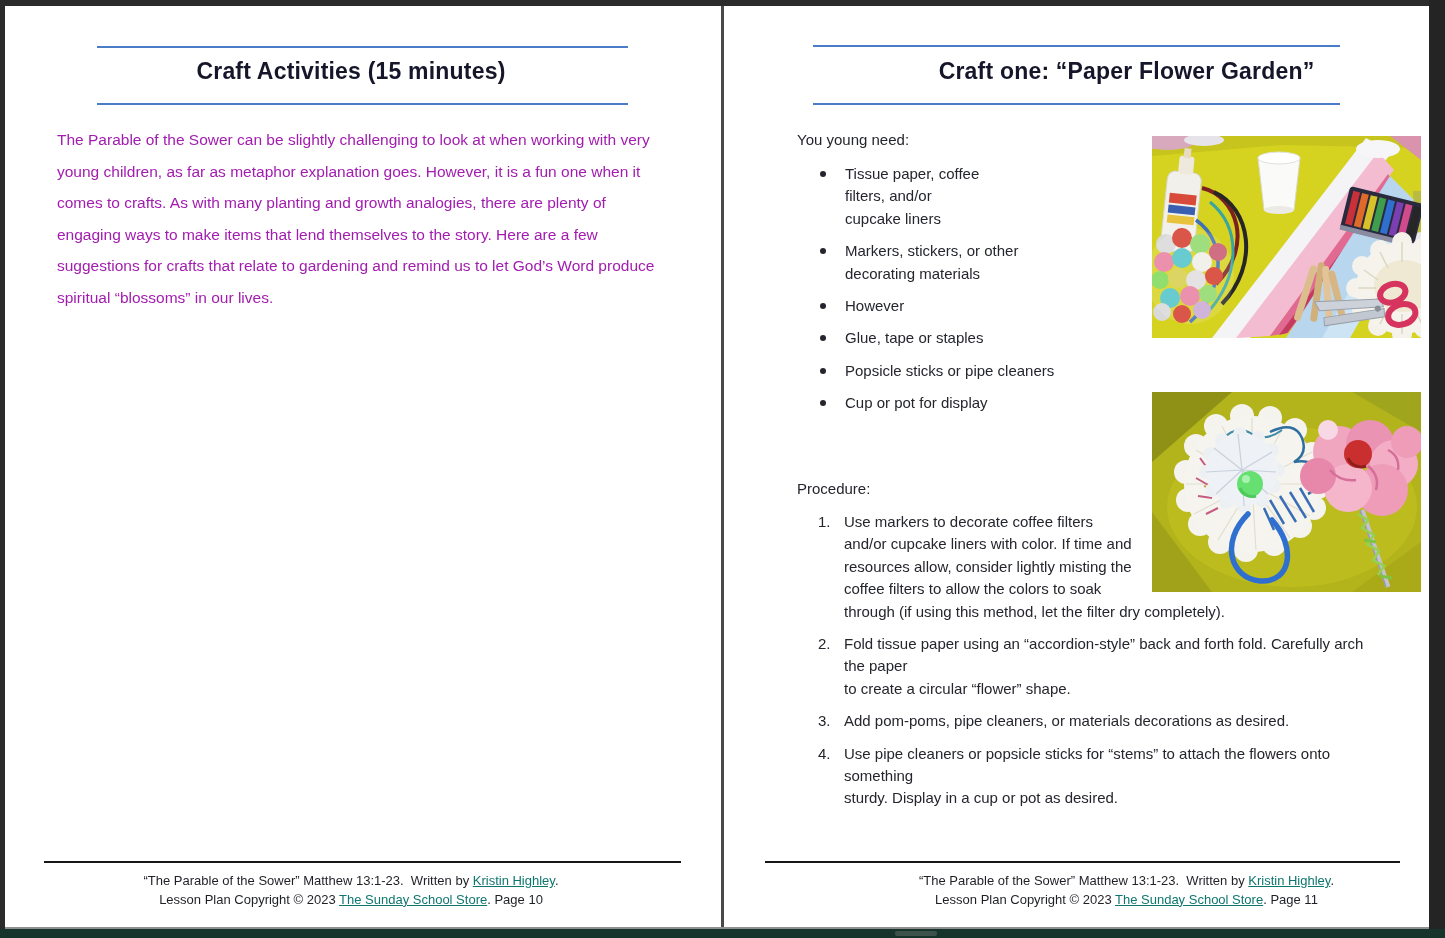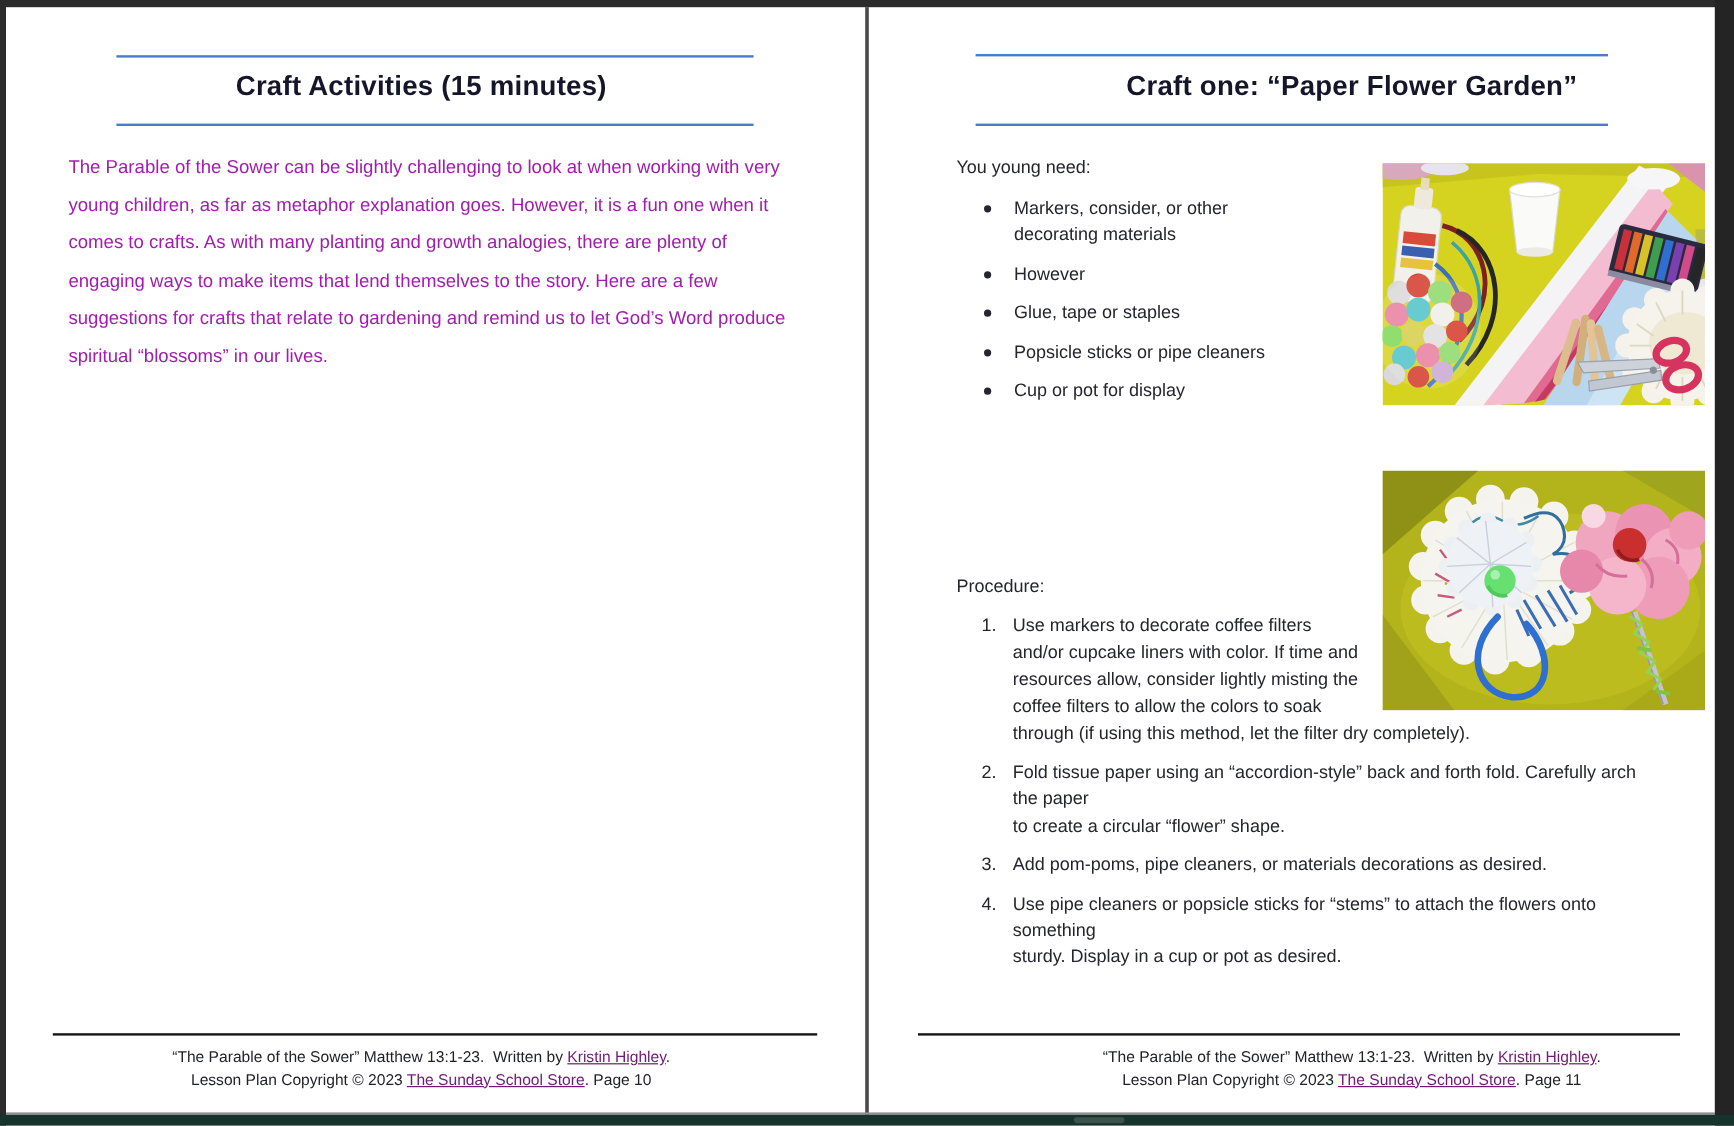--- a/index.html
+++ b/index.html
@@ -44,21 +44,21 @@
   .photo { position:absolute; left:428px; width:269px; overflow:hidden; }
   .photo svg { display:block; }
   #photo1 { top:130px; height:202px; }
   #photo2 { top:386px; height:200px; }
 
   .footer-rule { position:absolute; top:855px; height:2px; background:#161616; }
   .page-left  .footer-rule { left:39px; width:637px; }
   .page-right .footer-rule { left:41px; width:635px; }
   .footer { position:absolute; left:0; right:0; top:866px; text-align:center;
     font-size:13px; line-height:18.5px; color:#1f2026; }
-  .footer a { color:#701a75; text-decoration:underline; cursor:pointer; }
+  .footer a { color:#0f766e; text-decoration:underline; cursor:pointer; }
 </style>
 </head>
 <body>
 
 <div class="viewer">
 
   <div class="page page-left">
     <div class="rule" style="left:92px; top:40px; width:531px;"></div>
     <div class="doc-title" style="top:52px;">Craft Activities (15 minutes)</div>
     <div class="rule" style="left:92px; top:97px; width:531px;"></div>
@@ -82,21 +82,29 @@
     <div class="doc-title" style="top:52px;">Craft one: “Paper Flower Garden”</div>
     <div class="rule" style="left:89px; top:97px; width:527px;"></div>
 
     <div class="section-label" style="left:73px; top:125px;">You young need:</div>
 
     <ul class="materials">
       <li>
           <span class="dot">
             <i></i>
           </span>
-          <span class="wrap-text">Markers, consider, or other
+          <span class="wrap-text">Tissue paper, coffee
+filters, and/or
+cupcake liners</span>
+        </li>
+      <li>
+          <span class="dot">
+            <i></i>
+          </span>
+          <span class="wrap-text">Markers, stickers, or other
 decorating materials</span>
         </li>
       <li>
           <span class="dot">
             <i></i>
           </span>
           <span class="wrap-text">However</span>
         </li>
       <li>
           <span class="dot">

